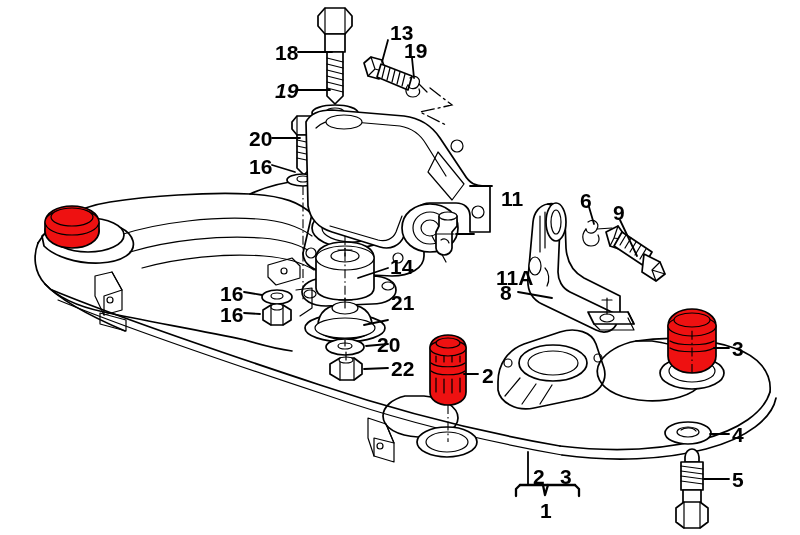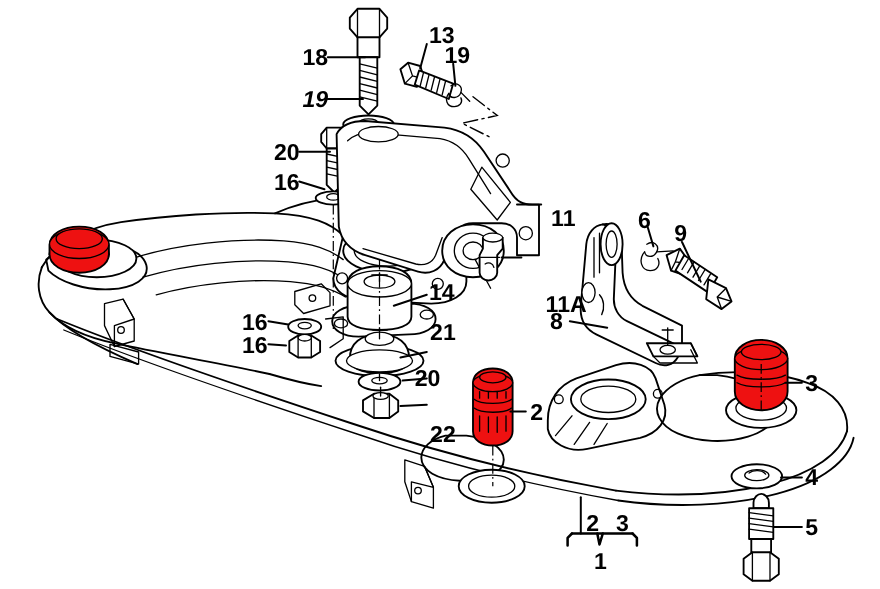--- a/index.html
+++ b/index.html
@@ -366,21 +366,21 @@
   <div class="num" style="left:501px;top:188px;">11</div>
   <div class="num" style="left:496px;top:223px;margin-top:44px;">11A</div>
   <div class="num" style="left:580px;top:190px;">6</div>
   <div class="num" style="left:613px;top:202px;">9</div>
   <div class="num" style="left:500px;top:282px;">8</div>
   <div class="num" style="left:390px;top:256px;">14</div>
   <div class="num" style="left:220px;top:283px;">16</div>
   <div class="num" style="left:220px;top:304px;">16</div>
   <div class="num" style="left:391px;top:292px;">21</div>
   <div class="num" style="left:377px;top:334px;">20</div>
-  <div class="num" style="left:391px;top:358px;margin-top:27px;">22</div>
+  <div class="num" style="left:391px;top:358px;">22</div>
   <div class="num" style="left:482px;top:365px;">2</div>
   <div class="num" style="left:732px;top:338px;">3</div>
   <div class="num" style="left:732px;top:424px;">4</div>
   <div class="num" style="left:732px;top:469px;">5</div>
 
   <div class="num" style="left:533px;top:466px;">2</div>
   <div class="num" style="left:560px;top:466px;">3</div>
   <div class="num" style="left:540px;top:500px;">1</div>
 </div>
 

